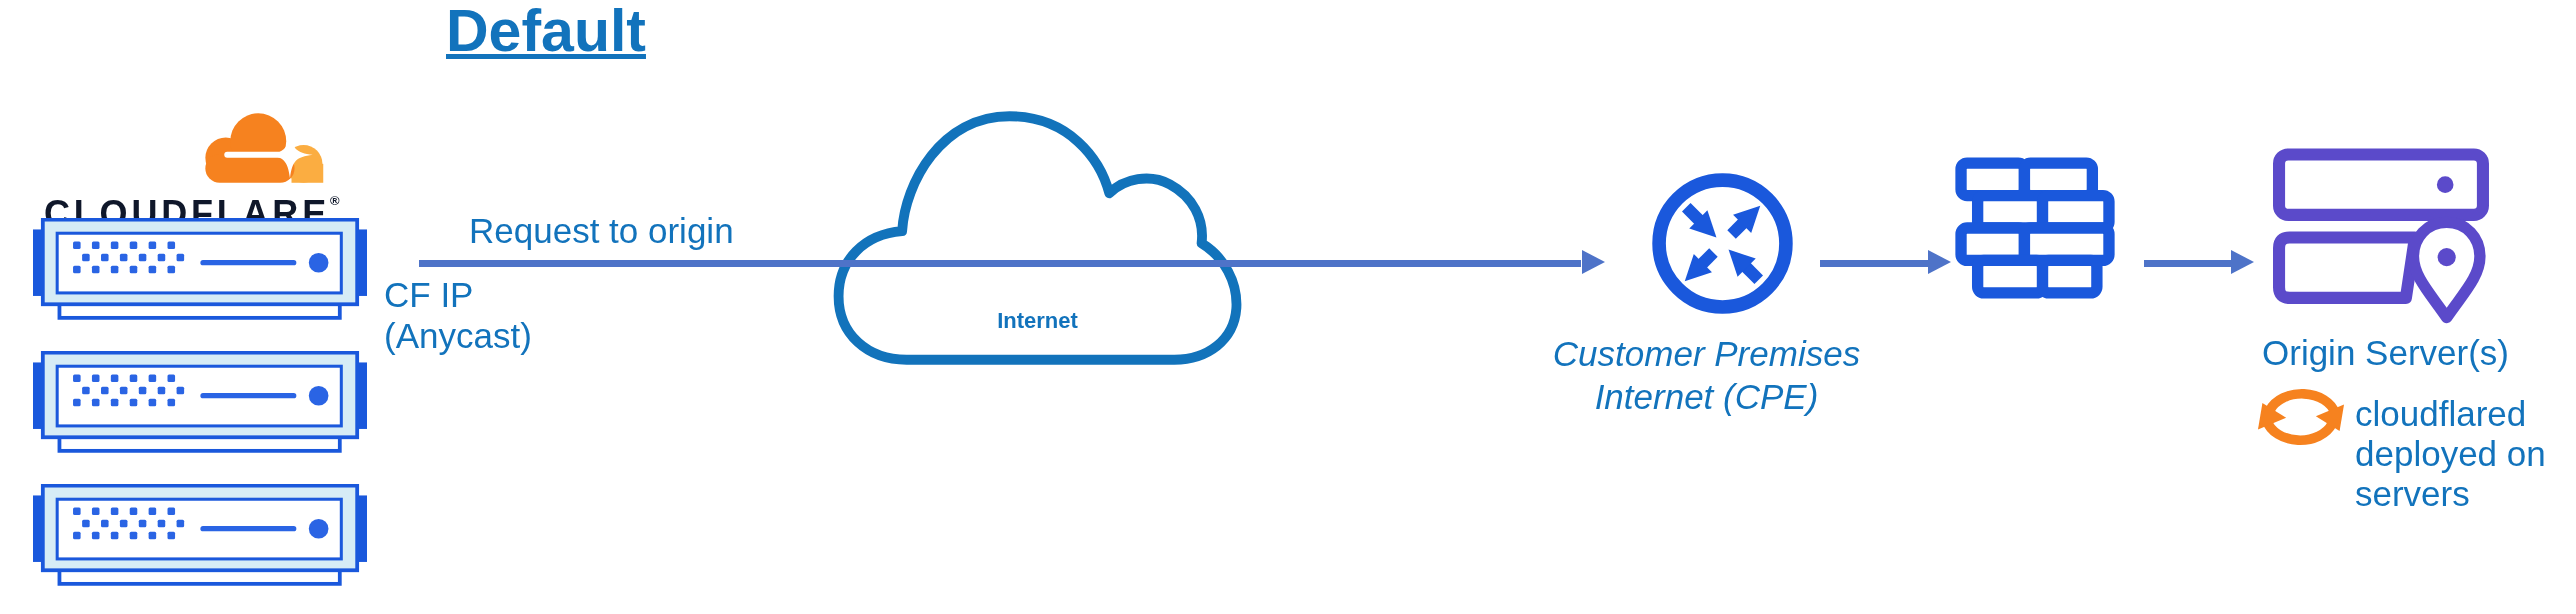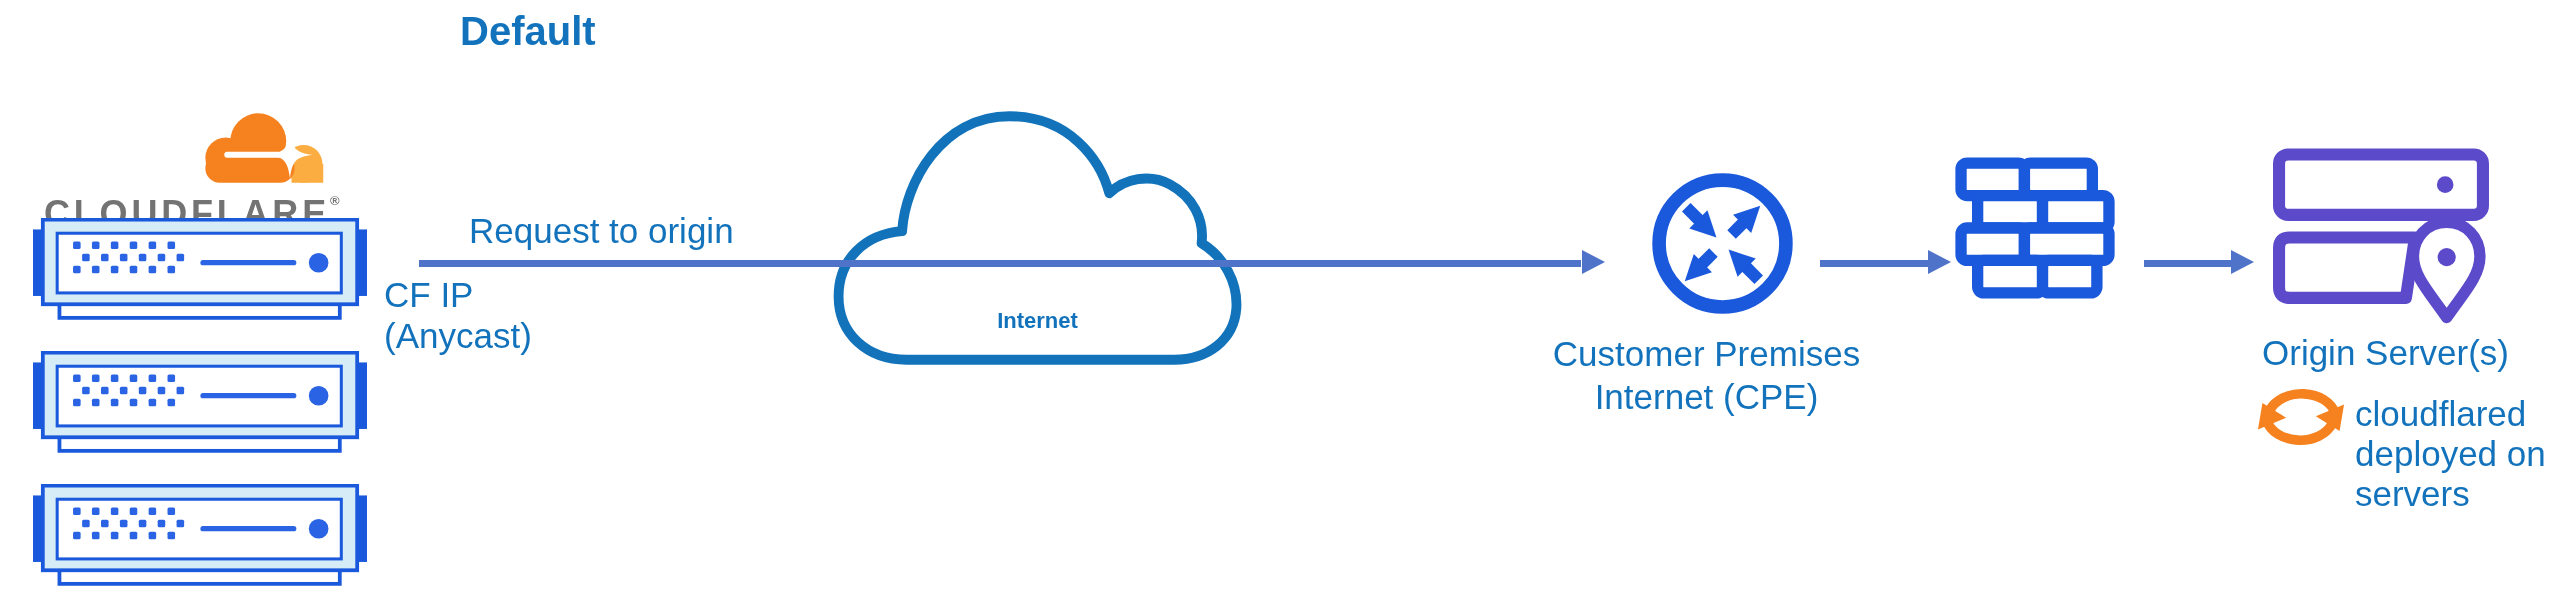--- a/index.html
+++ b/index.html
@@ -1,38 +1,38 @@
 <!DOCTYPE html>
 <html style="font-size:12px"><head>
 <meta charset="utf-8">
 <style>
   html,body{margin:0;padding:0;background:#fff;}
   body{width:2576px;height:614px;overflow:hidden;font-family:"Liberation Sans",sans-serif;}
   .canvas{position:relative;width:2576px;height:614px;background:#ffffff;}
 
-  .title{position:absolute;left:460px;top:1.5px;font-size:40px;line-height:59px;font-weight:600;color:#1273BC;margin:0;}
-
-  .wordmark{position:absolute;left:44px;top:183px;font-size:36px;line-height:36px;font-weight:800;letter-spacing:3.8px;color:#737373;white-space:nowrap;text-align:center;}
+  .title{position:absolute;left:446px;top:1.5px;font-size:59px;line-height:59px;font-weight:600;color:#1273BC;margin:0;text-decoration:underline;}
+
+  .wordmark{position:absolute;left:44px;top:183px;font-size:36px;line-height:36px;font-weight:800;letter-spacing:3.8px;color:#0f172a;white-space:nowrap;text-align:center;}
   .wordmark sup{font-size:13px;letter-spacing:0;vertical-align:21px;}
 
   .logo-cloud{position:absolute;left:191px;top:110px;width:133px;height:73px;}
 
   .server-icon{position:absolute;left:33px;width:334px;height:103px;}
   .server-1{top:218px;}
   .server-2{top:351px;}
   .server-3{top:484px;}
 
   .lbl{position:absolute;color:#1273BC;font-size:35px;line-height:42px;}
   .lbl .ln{display:block;}
   .lbl-center{text-align:center;}
 
   .request-label{left:469px;top:210px;width:378px;}
   .cfip-label{left:384px;top:274px;line-height:41px;}
   .internet-label{left:924px;top:300px;width:227px;font-size:22px;font-weight:bold;}
-  .cpe-label{left:1491px;top:332px;width:431px;line-height:43px;}
+  .cpe-label{left:1491px;top:332px;width:431px;line-height:43px;font-style:italic;}
   .firewall-label{left:1831px;top:332px;width:431px;line-height:43px;}
   .origin-label{left:2170px;top:332px;width:431px;}
   .cloudflared-label{left:2355px;top:394px;line-height:40px;width:227px;}
 
   .aline{position:absolute;top:260px;height:6.8px;background:#4E73C8;}
   .ahead{position:absolute;top:250px;width:0;height:0;border-top:12px solid transparent;border-bottom:12px solid transparent;border-left:23px solid #4E73C8;}
   .arrow-main-line{left:419px;width:1162px;}
   .arrow-main-head{left:1582px;}
   .arrow-2-line{left:1820px;width:110px;}
   .arrow-2-head{left:1928px;}

